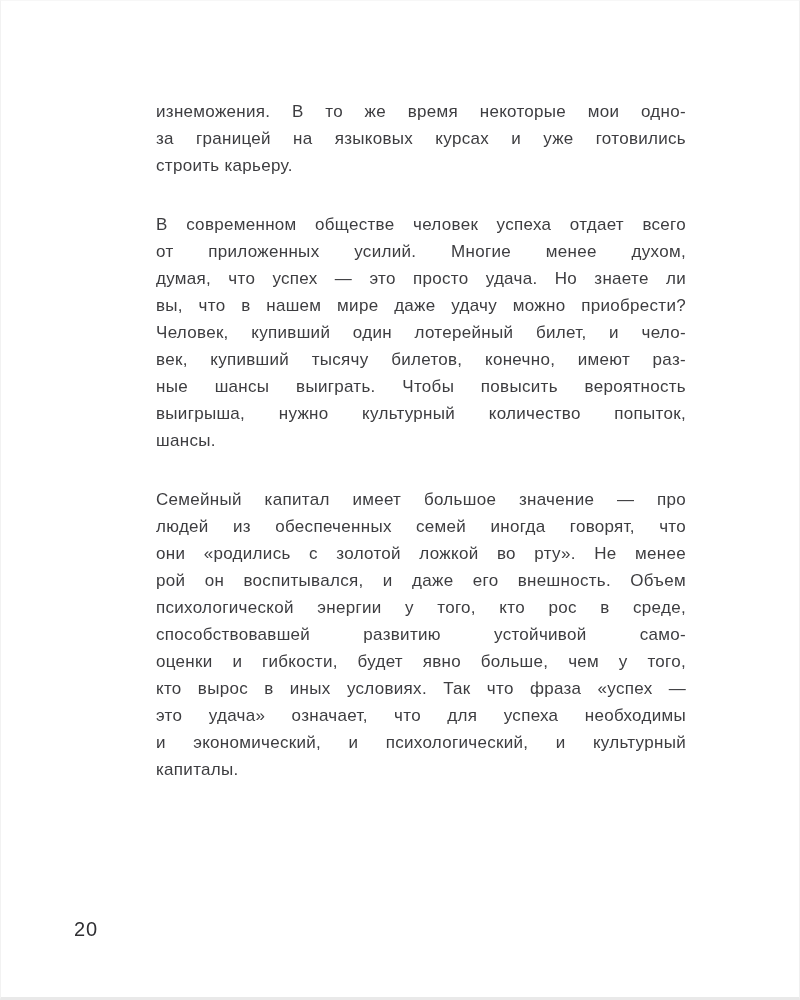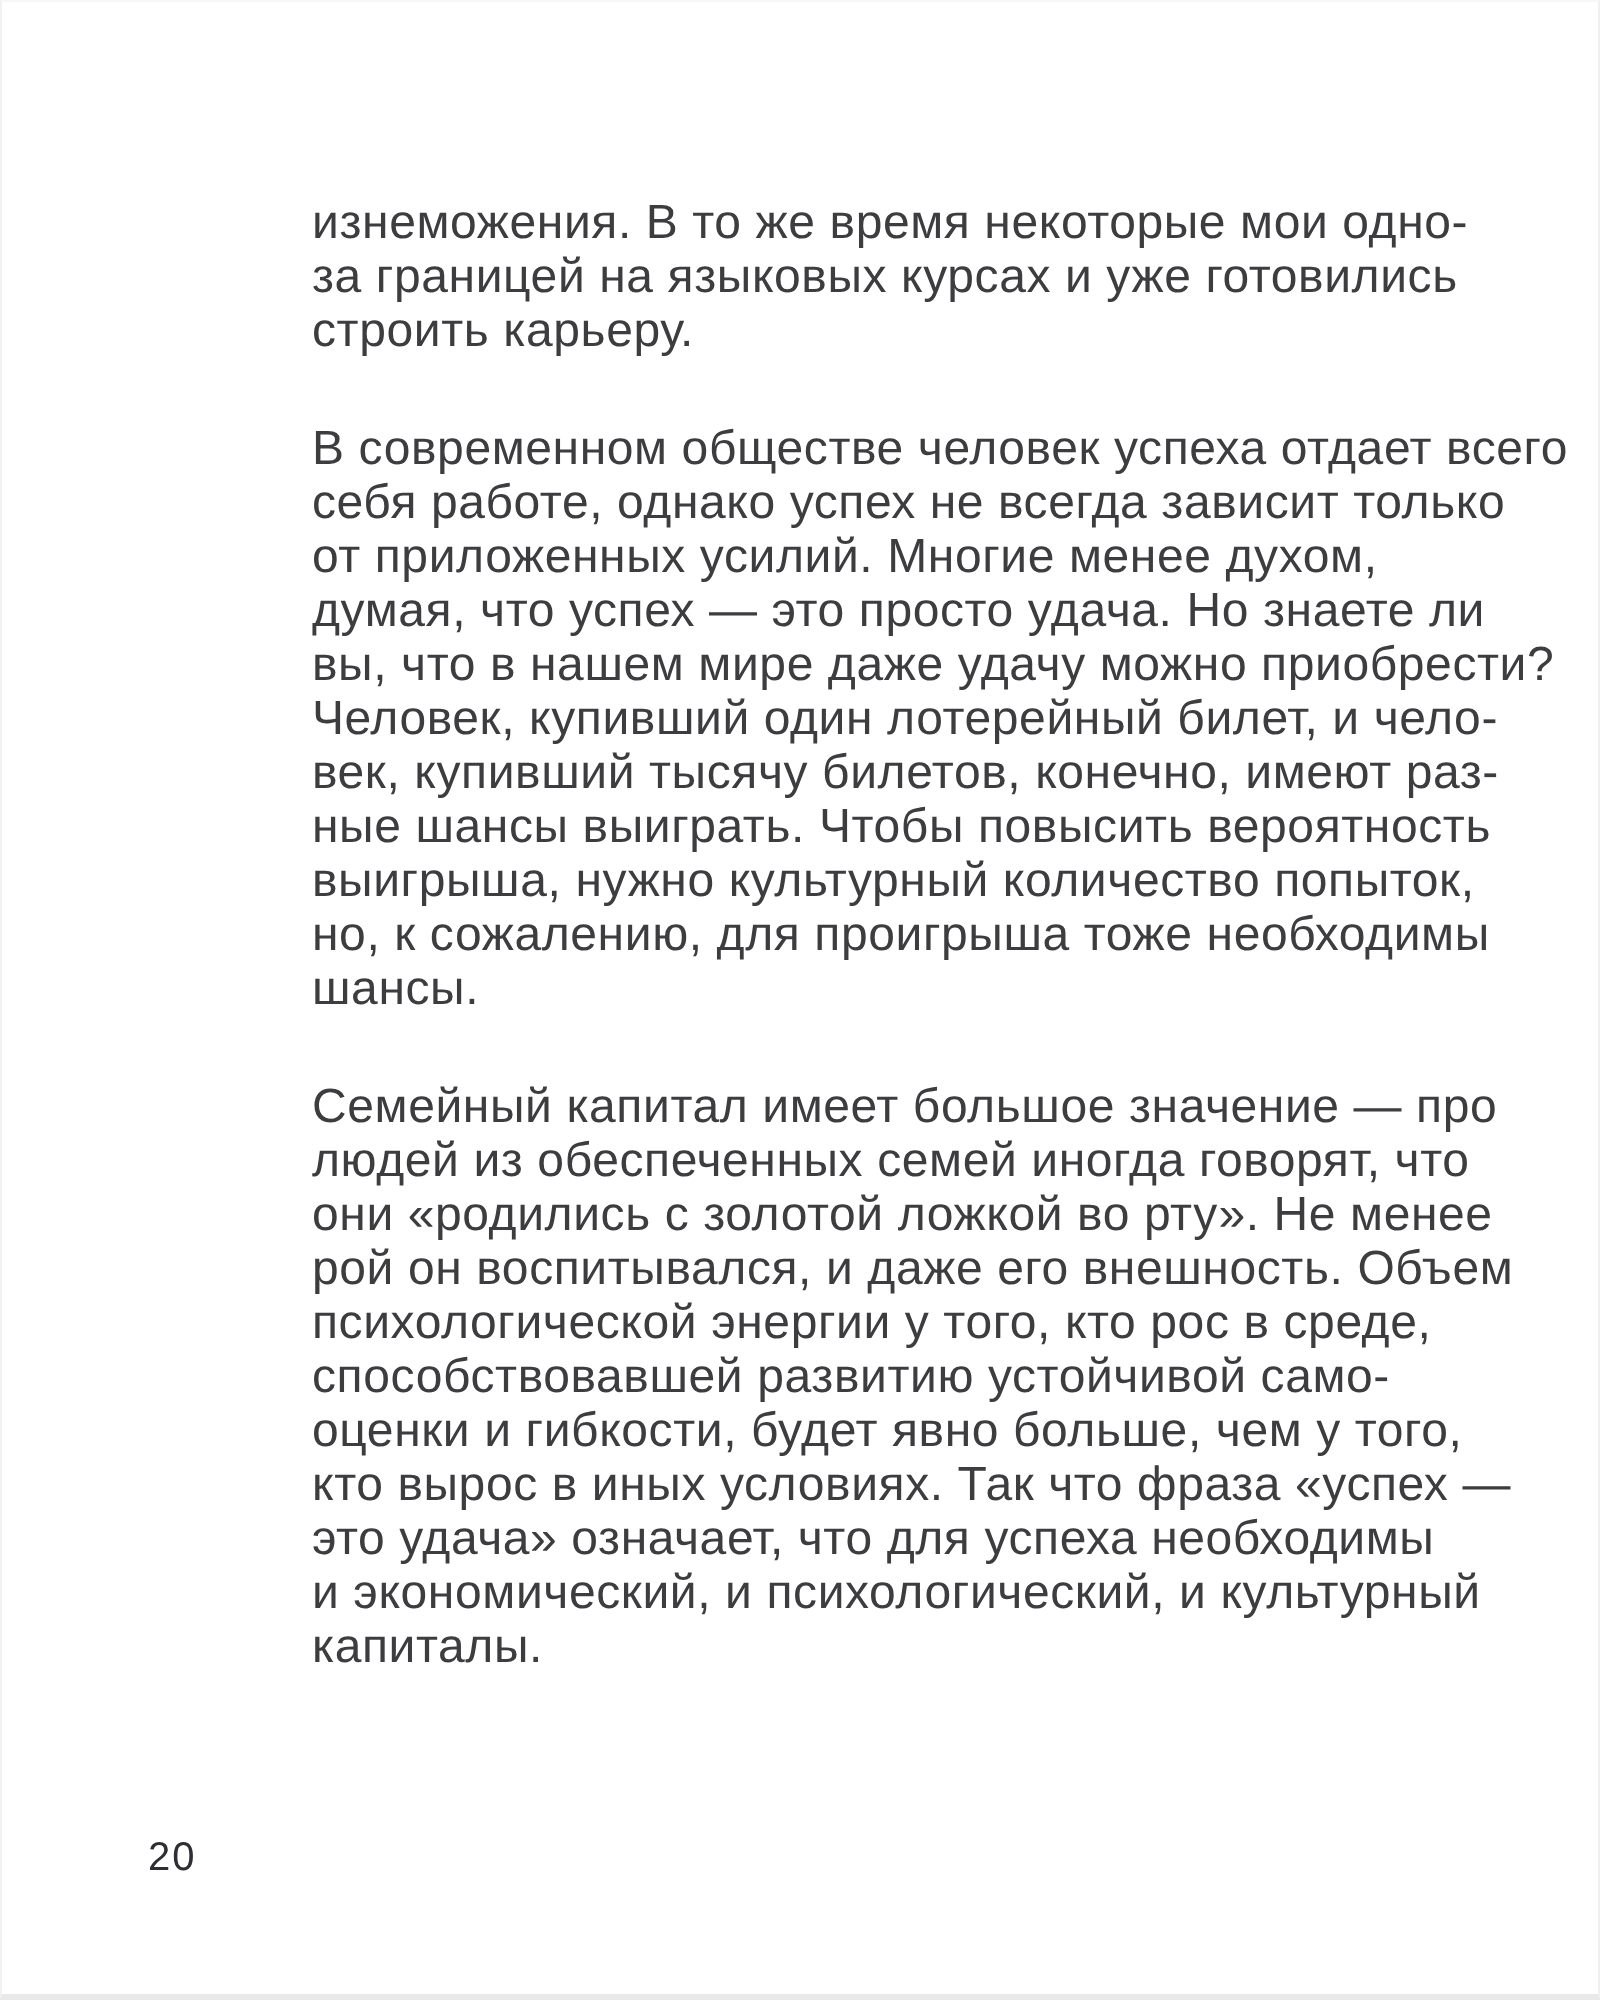--- a/index.html
+++ b/index.html
@@ -19,21 +19,21 @@
     border-top: 1px solid #f7f7f7;
     overflow: hidden;
     font-family: "Liberation Sans", "DejaVu Sans", sans-serif;
   }
   .text-block {
     position: absolute;
     left: 155px;
     top: 97px;
     width: 530px;
     color: #3d3d40;
-    font-size: 24px;
+    font-size: 17px;
     letter-spacing: 0.3px;
   }
   .paragraph {
     margin: 0;
   }
   .paragraph + .paragraph {
     margin-top: 32px;
   }
   .line {
     height: 27px;
@@ -63,29 +63,27 @@
   <div class="text-block">
 
     <div class="paragraph">
       <div class="line">изнеможения. В то же время некоторые мои одно-</div>
       <div class="line">за границей на языковых курсах и уже готовились</div>
       <div class="line last">строить карьеру.</div>
     </div>
 
     <div class="paragraph">
       <div class="line">В современном обществе человек успеха отдает всего</div>
-      <div class="line">себя работе, однако успех не всегда зависит только</div>
       <div class="line">от приложенных усилий. Многие менее духом,</div>
       <div class="line">думая, что успех — это просто удача. Но знаете ли</div>
       <div class="line">вы, что в нашем мире даже удачу можно приобрести?</div>
       <div class="line">Человек, купивший один лотерейный билет, и чело-</div>
       <div class="line">век, купивший тысячу билетов, конечно, имеют раз-</div>
       <div class="line">ные шансы выиграть. Чтобы повысить вероятность</div>
       <div class="line">выигрыша, нужно культурный количество попыток,</div>
-      <div class="line">но, к сожалению, для проигрыша тоже необходимы</div>
       <div class="line last">шансы.</div>
     </div>
 
     <div class="paragraph">
       <div class="line">Семейный капитал имеет большое значение — про</div>
       <div class="line">людей из обеспеченных семей иногда говорят, что</div>
       <div class="line">они «родились с золотой ложкой во рту». Не менее</div>
       <div class="line">рой он воспитывался, и даже его внешность. Объем</div>
       <div class="line">психологической энергии у того, кто рос в среде,</div>
       <div class="line">способствовавшей развитию устойчивой само-</div>

